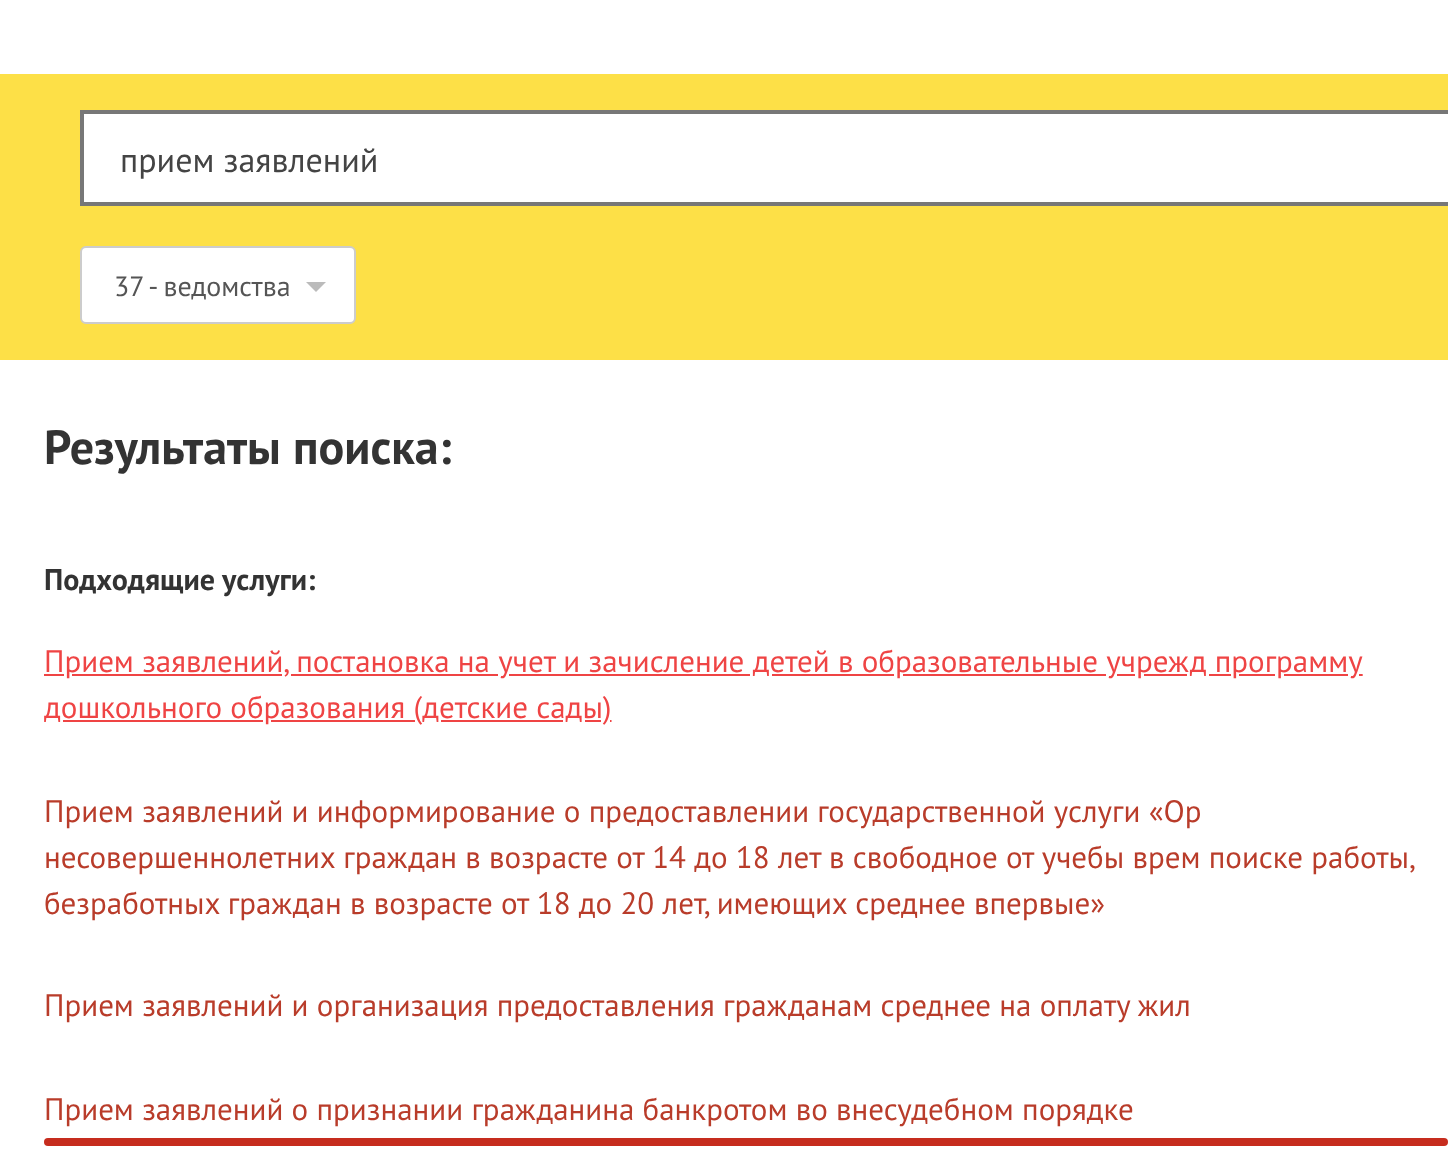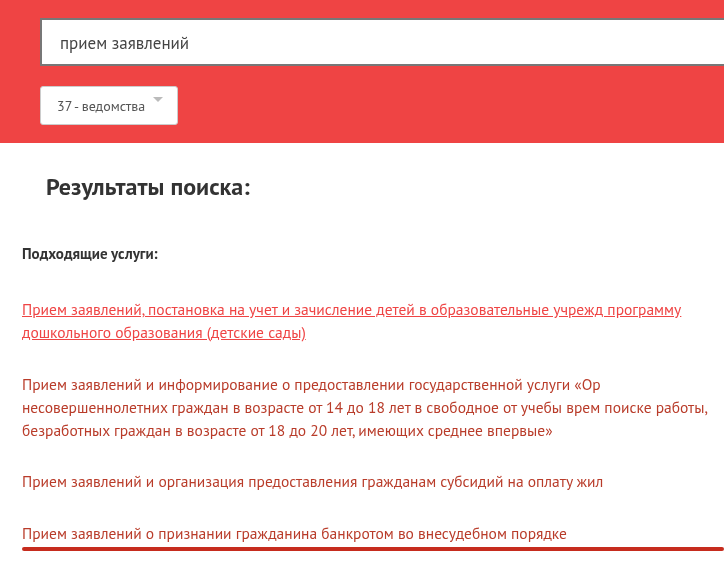--- a/index.html
+++ b/index.html
@@ -3,23 +3,24 @@
 <meta charset="utf-8">
 <style>
   * { box-sizing: border-box; margin: 0; padding: 0; }
   body {
     font-family: "Segoe UI", "PT Sans", Arial, sans-serif;
     background: #fff;
     color: #333;
     width: 724px;
   }
   .search-panel {
-    background: #ef4444;
+    background: #fde047;
     padding: 18px 0 18px 40px;
     margin-bottom: 28px;
+    margin-top: 37px;
   }
   .search-input {
     width: 100%;
     border: 2px solid #777;
     border-right: none;
     background: #fff;
     font-size: 17px;
     padding: 12px 18px 10px 18px;
     outline: none;
     font-family: inherit;
@@ -32,46 +33,45 @@
   }
   .filter-btn {
     background: #fff;
     border: 1px solid #ccc;
     border-radius: 3px;
     padding: 10px 14px 9px 16px;
     font-size: 14px;
     color: #555;
     cursor: pointer;
     display: flex;
-    align-items: flex-start;
+    align-items: center;
     gap: 8px;
     font-family: inherit;
   }
   .filter-btn .caret {
     width: 0; height: 0;
     border-left: 5px solid transparent;
     border-right: 5px solid transparent;
     border-top: 5px solid #bbb;
     display: inline-block;
   }
   .content {
     padding: 0 0 0 22px;
   }
   h2.results-title {
     font-size: 24px;
     font-weight: 600;
     color: #333;
     margin-bottom: 42px;
-    margin-left: 24px;
   }
   .subheading {
     font-size: 15px;
     font-weight: 600;
     color: #333;
-    margin-bottom: 35px;
+    margin-bottom: 20px;
   }
   .result {
     margin-bottom: 28px;
     font-size: 15.5px;
     line-height: 1.5;
   }
   .result a {
     color: #b93c2a;
     text-decoration: none;
   }
@@ -114,20 +114,20 @@
 
   <div class="result">
     <a href="#" class="underlined">Прием заявлений, постановка на учет и зачисление детей в образовательные учрежд программу дошкольного образования (детские сады)</a>
   </div>
 
   <div class="result">
     <a href="#" class="plain">Прием заявлений и информирование о предоставлении государственной услуги «Ор несовершеннолетних граждан в возрасте от 14 до 18 лет в свободное от учебы врем поиске работы, безработных граждан в возрасте от 18 до 20 лет, имеющих среднее впервые»</a>
   </div>
 
   <div class="result">
-    <a href="#" class="plain">Прием заявлений и организация предоставления гражданам субсидий на оплату жил</a>
+    <a href="#" class="plain">Прием заявлений и организация предоставления гражданам среднее на оплату жил</a>
   </div>
 
   <div class="result last">
     <a href="#" class="plain">Прием заявлений о признании гражданина банкротом во внесудебном порядке</a>
     <div class="highlight-bar"></div>
   </div>
 </div>
 
 </body></html>

